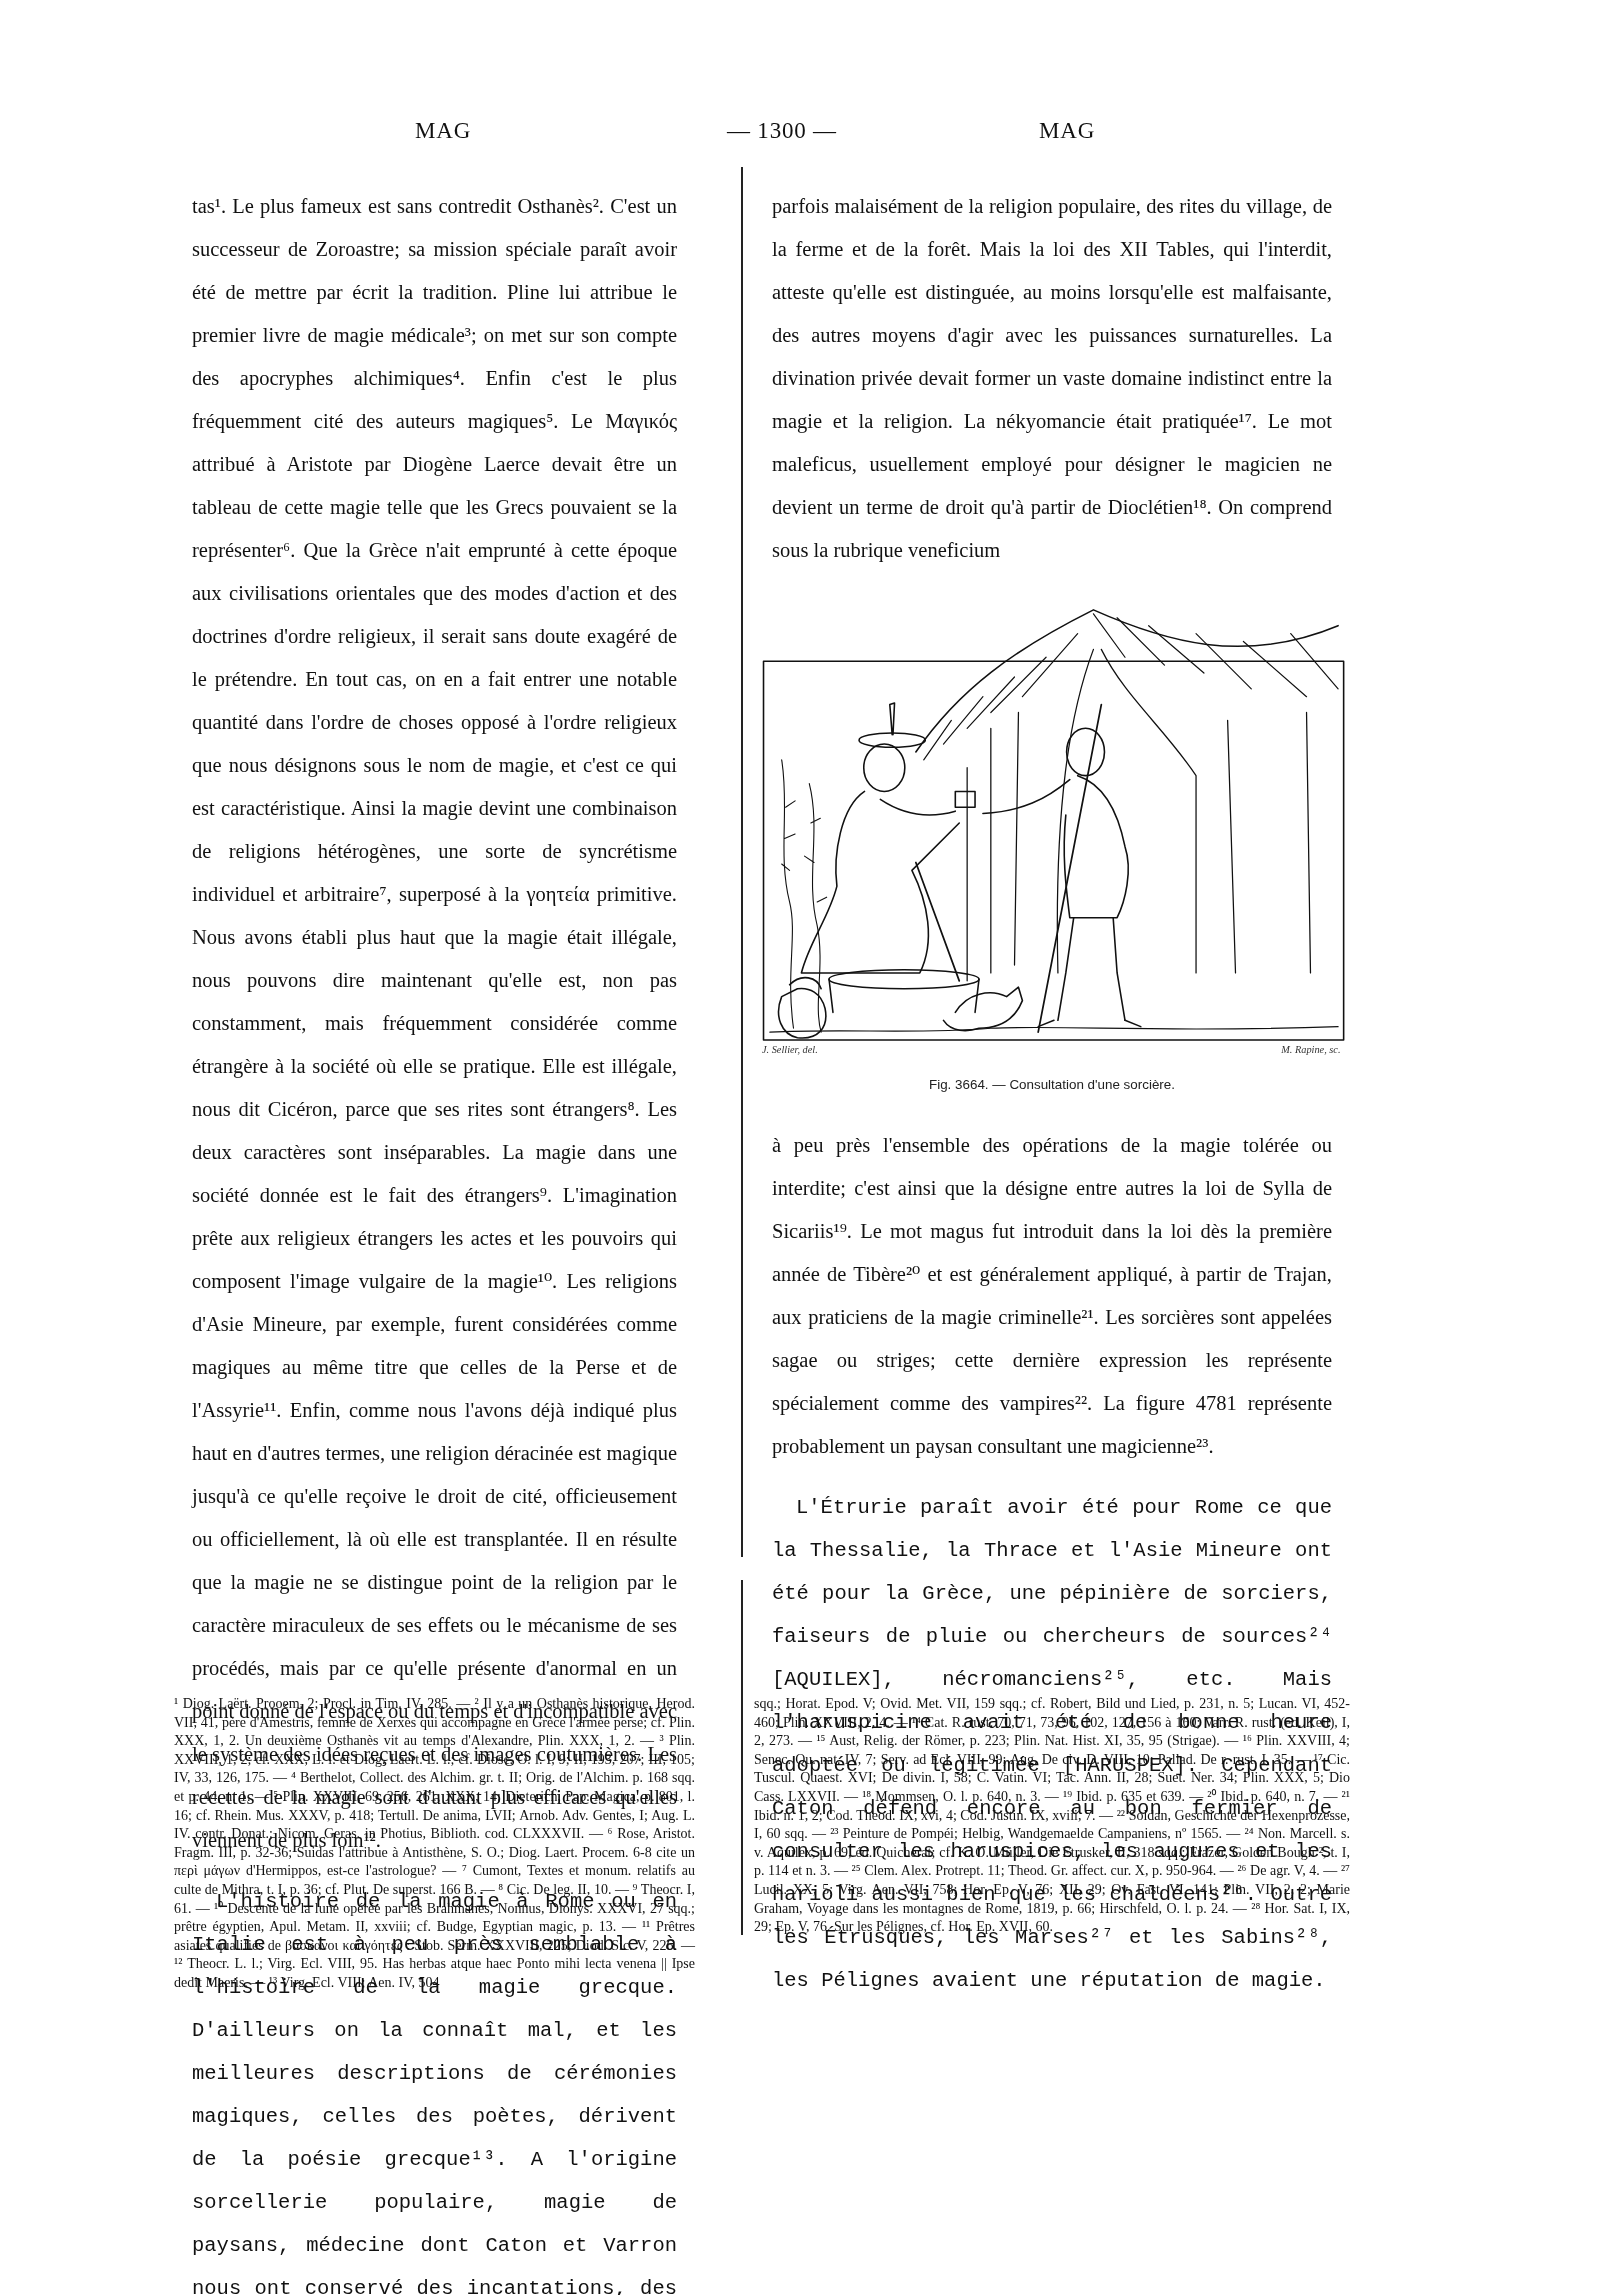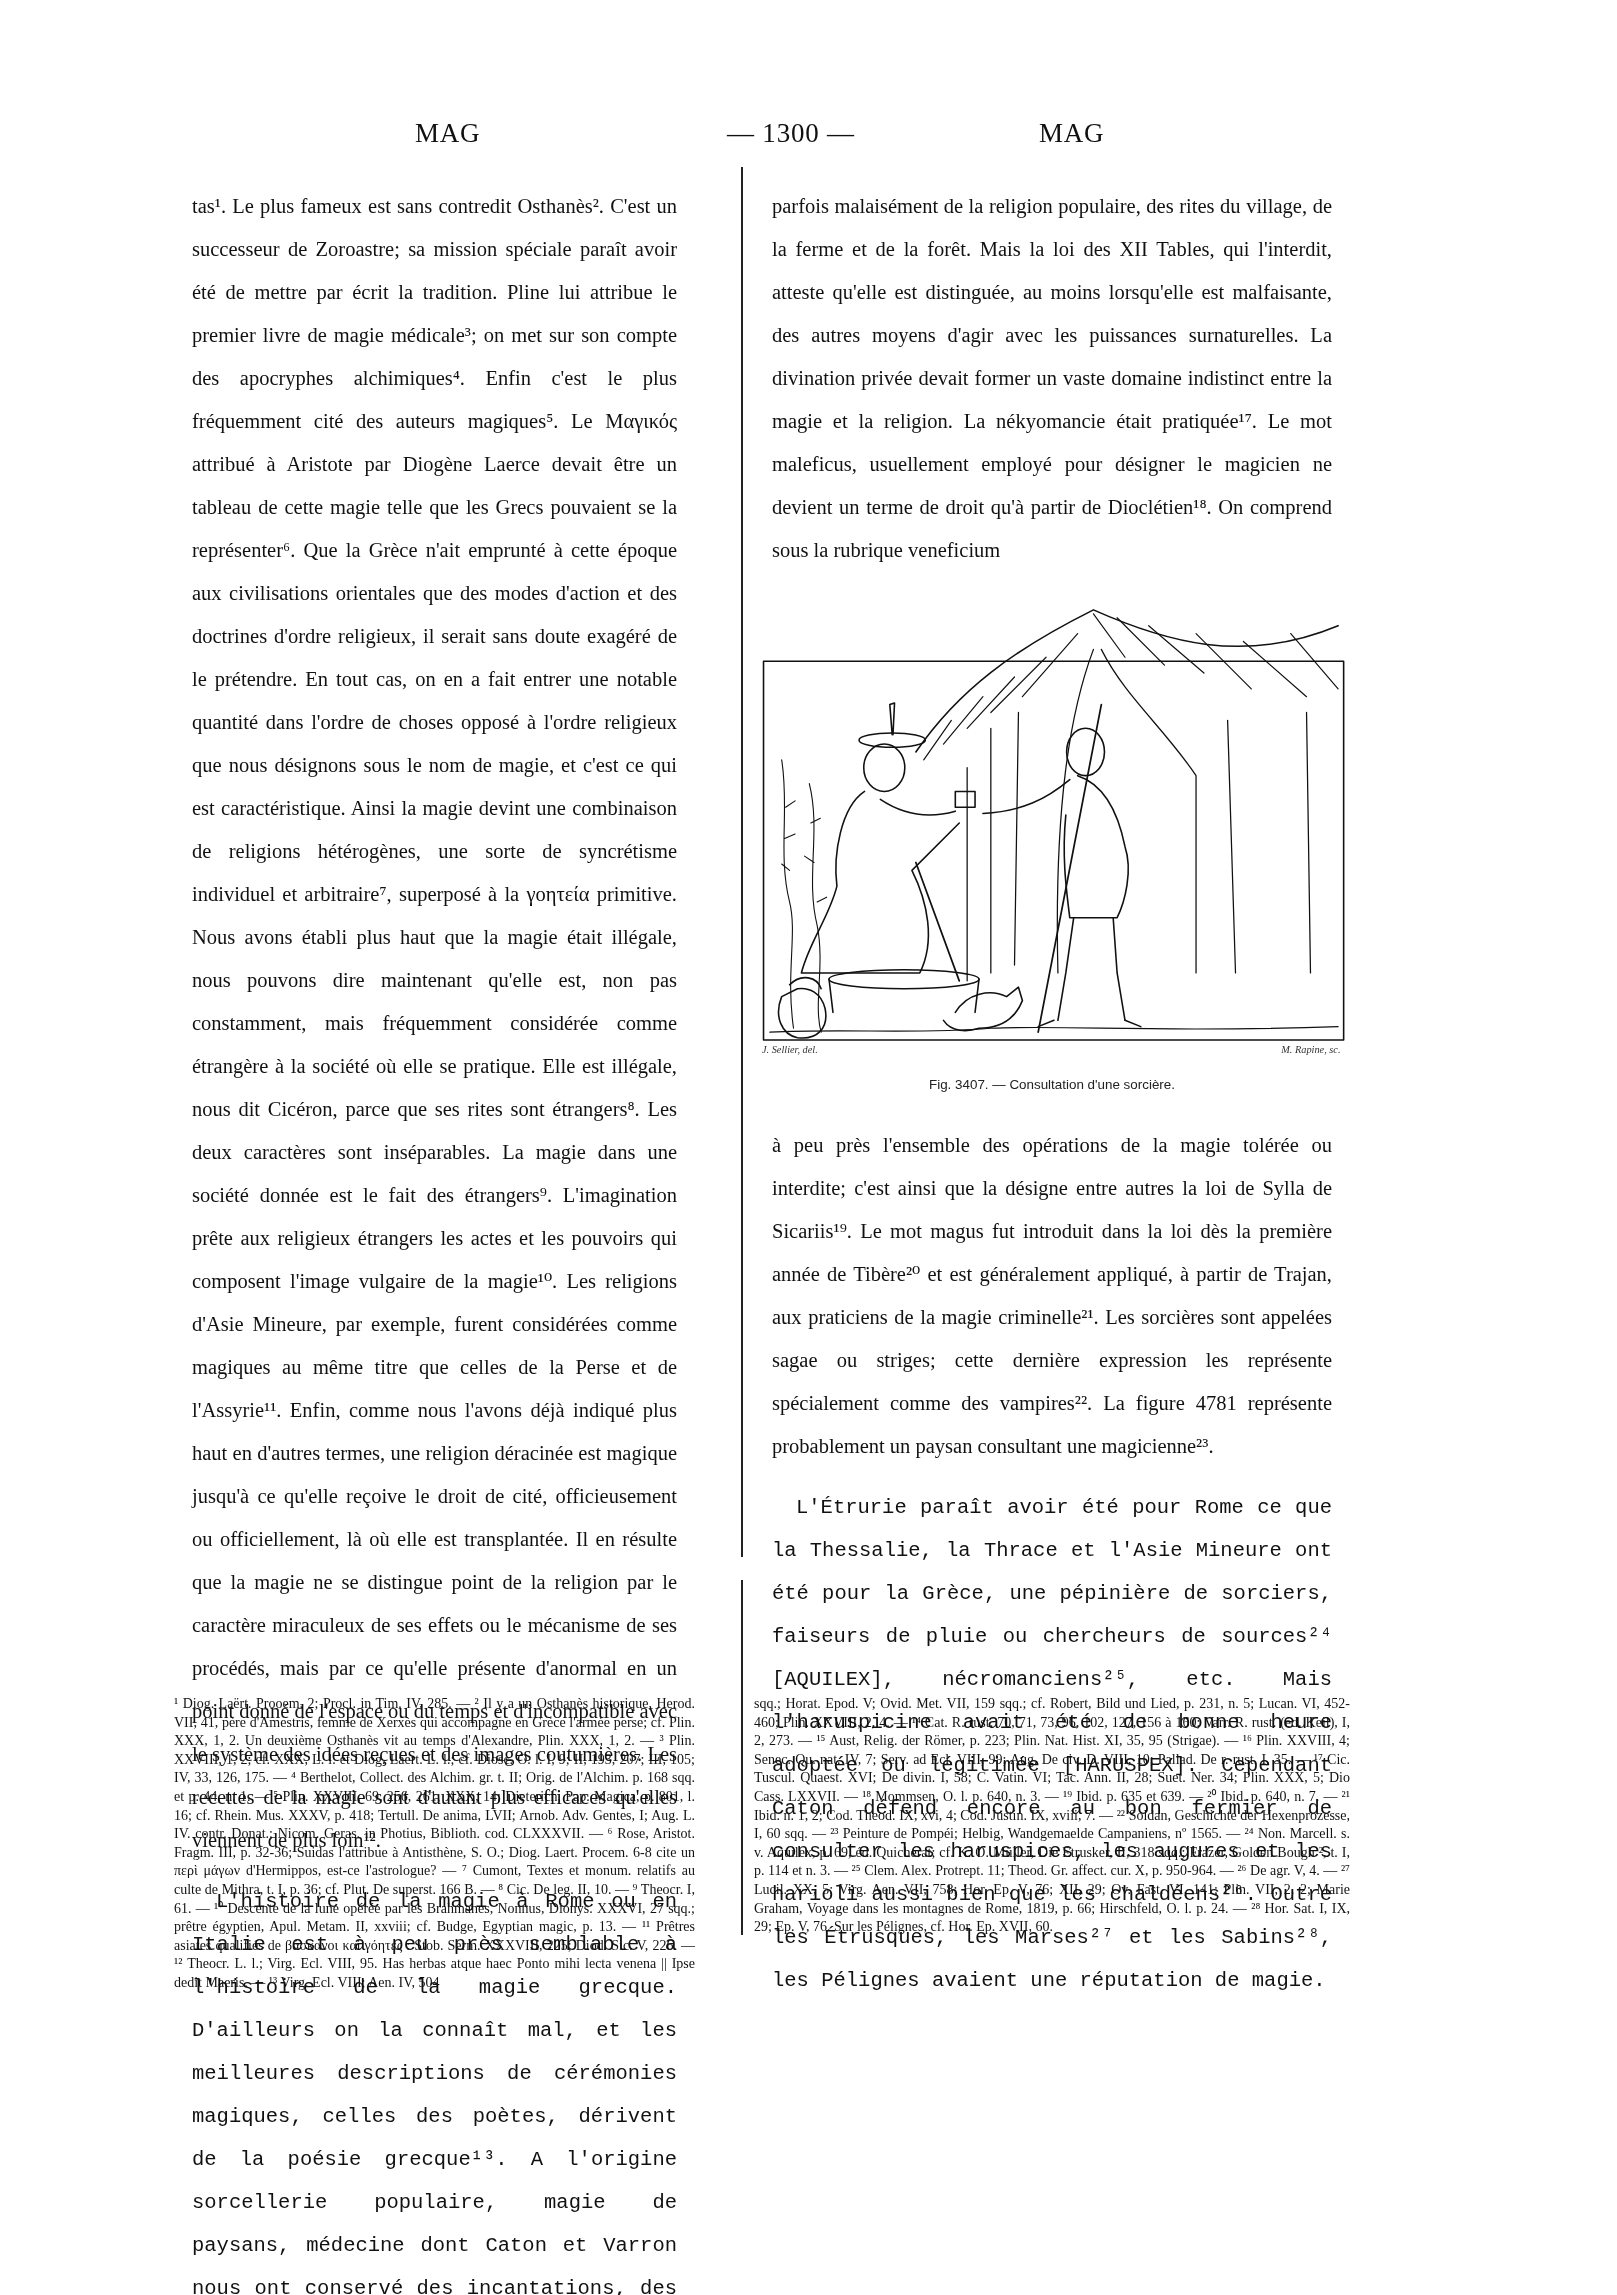--- a/index.html
+++ b/index.html
@@ -1,18 +1,18 @@
 <!DOCTYPE html>
 <html style="font-size:12.6px"><head>
 <meta charset="utf-8">
 <style>
   html, body { margin: 0; padding: 0; background: #ffffff; }
   body { width: 1618px; height: 2295px; position: relative; overflow: hidden;
          font-family: "Liberation Serif", "DejaVu Serif", serif; color: #111; }
-  .hdr { position: absolute; top: 118px; font-size: 27px; letter-spacing: 0.8px; font-family: "Liberation Serif", serif; }
+  .hdr { position: absolute; top: 118px; font-size: 23px; letter-spacing: 0.8px; font-family: "Liberation Serif", serif; }
   #hdr-left { left: 415px; }
   #hdr-center { left: 727px; }
   #hdr-right { left: 1039px; }
   .col { position: absolute; top: 167px; }
   #col-left { left: 174px; width: 521px; }
   #col-right { left: 754px; width: 596px; }
   .divider { position: absolute; left: 741px; top: 167px; width: 1.6px; background: #222; }
   #divider-body { height: 1390px; }
   #divider-notes { top: 1580px; height: 355px; }
   .body-text p { margin: 18px; font-size: 20.5px; line-height: 43px; text-align: justify; hyphens: none; }
@@ -79,21 +79,21 @@
         <path d="M405 400 L395 470 L385 530 M455 400 L460 470 L470 530"></path>
         <path d="M380 530 l-20 8 M470 530 l20 8"></path>
         <path d="M440 130 L360 545" stroke-width="2.2"></path>
 
         <path d="M20 545 C120 540 200 548 300 540 C400 536 520 546 740 538" stroke-width="1.4"></path>
       </g>
     </svg>
     <span class="credit" id="credit-left">J. Sellier, del.</span>
     <span class="credit" id="credit-right">M. Rapine, sc.</span>
   </div>
-  <div class="caption">Fig. 3407. — Consultation d'une sorcière.</div>
+  <div class="caption">Fig. 3664. — Consultation d'une sorcière.</div>
 
   <p>à peu près l'ensemble des opérations de la magie tolérée ou interdite; c'est ainsi que la désigne entre autres la loi de Sylla de Sicariis¹⁹. Le mot magus fut introduit dans la loi dès la première année de Tibère²⁰ et est généralement appliqué, à partir de Trajan, aux praticiens de la magie criminelle²¹. Les sorcières sont appelées sagae ou striges; cette dernière expression les représente spécialement comme des vampires²². La figure 4781 représente probablement un paysan consultant une magicienne²³.</p>
   <p class="indent">L'Étrurie paraît avoir été pour Rome ce que la Thessalie, la Thrace et l'Asie Mineure ont été pour la Grèce, une pépinière de sorciers, faiseurs de pluie ou chercheurs de sources²⁴ [AQUILEX], nécromanciens²⁵, etc. Mais l'haruspicine avait été de bonne heure adoptée ou légitimée [HARUSPEX]. Cependant Caton défend encore au bon fermier de consulter les haruspices, les augures et les harioli aussi bien que les chaldéens²⁶. Outre les Étrusques, les Marses²⁷ et les Sabins²⁸, les Pélignes avaient une réputation de magie.</p>
 </div>
 
 <div class="notes" id="notes-left">
   <p>¹ Diog. Laërt. Prooem. 2; Procl. in Tim. IV, 285. — ² Il y a un Osthanès historique, Herod. VII, 41, père d'Amestris, femme de Xerxès qui accompagne en Grèce l'armée perse; cf. Plin. XXX, 1, 2. Un deuxième Osthanès vit au temps d'Alexandre, Plin. XXX, 1, 2. — ³ Plin. XXVIII, 1, 2; cf. XXX, L. l. et Diog. Laert. L. l.; cf. Diosc. O. l. I, 9; II, 193, 207; III, 105; IV, 33, 126, 175. — ⁴ Berthelot, Collect. des Alchim. gr. t. II; Orig. de l'Alchim. p. 168 sqq. et p. 44, n. 1. — ⁵ Plin. XXVIII, 69, 256, 261; XXX, 14; Dieterich, Pap. Magica, p. 801, l. 16; cf. Rhein. Mus. XXXV, p. 418; Tertull. De anima, LVII; Arnob. Adv. Gentes, I; Aug. L. IV. contr. Donat.; Nicom. Geras. in Photius, Biblioth. cod. CLXXXVII. — ⁶ Rose, Aristot. Fragm. III, p. 32-36; Suidas l'attribue à Antisthène, S. O.; Diog. Laert. Procem. 6-8 cite un περὶ μάγων d'Hermippos, est-ce l'astrologue? — ⁷ Cumont, Textes et monum. relatifs au culte de Mithra, t. I, p. 36; cf. Plut. De superst. 166 B. — ⁸ Cic. De leg. II, 10. — ⁹ Theocr. I, 61. — ¹⁰ Descente de la lune opérée par les Brahmanes, Nonnus, Dionys. XXXVI, 27 sqq.; prêtre égyptien, Apul. Metam. II, xxviii; cf. Budge, Egyptian magic, p. 13. — ¹¹ Prêtres asiates qualifiés de βάσκανοι καὶ γόητες : Stob. Serm. XXXVIII, 225; Diod. Sic. V, 226. — ¹² Theocr. L. l.; Virg. Ecl. VIII, 95. Has herbas atque haec Ponto mihi lecta venena || Ipse dedit Maeris. — ¹³ Virg. Ecl. VIII; Aen. IV, 504</p>
 </div>
 <div class="notes" id="notes-right">
   <p>sqq.; Horat. Epod. V; Ovid. Met. VII, 159 sqq.; cf. Robert, Bild und Lied, p. 231, n. 5; Lucan. VI, 452-460; Plin. XXVIII, 2, 4. — ¹⁴ Cat. R. rust. 70, 71, 73, 96, 102, 127, 156 à 160; Varr. R. rust. (éd. Keil), I, 2, 273. — ¹⁵ Aust, Relig. der Römer, p. 223; Plin. Nat. Hist. XI, 35, 95 (Strigae). — ¹⁶ Plin. XXVIII, 4; Senec. Qu. nat. IV, 7; Serv. ad Ecl. VIII, 99; Aug. De civ. D. VIII, 10; Pallad. De r. rust. I, 35. — ¹⁷ Cic. Tuscul. Quaest. XVI; De divin. I, 58; C. Vatin. VI; Tac. Ann. II, 28; Suet. Ner. 34; Plin. XXX, 5; Dio Cass. LXXVII. — ¹⁸ Mommsen, O. l. p. 640, n. 3. — ¹⁹ Ibid. p. 635 et 639. — ²⁰ Ibid. p. 640, n. 7. — ²¹ Ibid. n. 1, 2; Cod. Theod. IX, xvi, 4; Cod. Justin. IX, xviii, 7. — ²² Soldan, Geschichte der Hexenprozesse, I, 60 sqq. — ²³ Peinture de Pompéi; Helbig, Wandgemaelde Campaniens, nº 1565. — ²⁴ Non. Marcell. s. v. Aquilex, p. 69, éd. Quicherat; cf. K. O. Müller, Die Etrusker, II, 318 sqq.; Frazer, Golden Bough ², t. I, p. 114 et n. 3. — ²⁵ Clem. Alex. Protrept. 11; Theod. Gr. affect. cur. X, p. 950-964. — ²⁶ De agr. V, 4. — ²⁷ Lucil. XX, 5; Virg. Aen. VII, 758; Hor. Ep. V, 76; XII, 29; Ov. Fast. VI, 141; Plin. VII, 2, 2; Marie Graham, Voyage dans les montagnes de Rome, 1819, p. 66; Hirschfeld, O. l. p. 24. — ²⁸ Hor. Sat. I, IX, 29; Ep. V, 76. Sur les Pélignes, cf. Hor. Ep. XVII, 60.</p>

